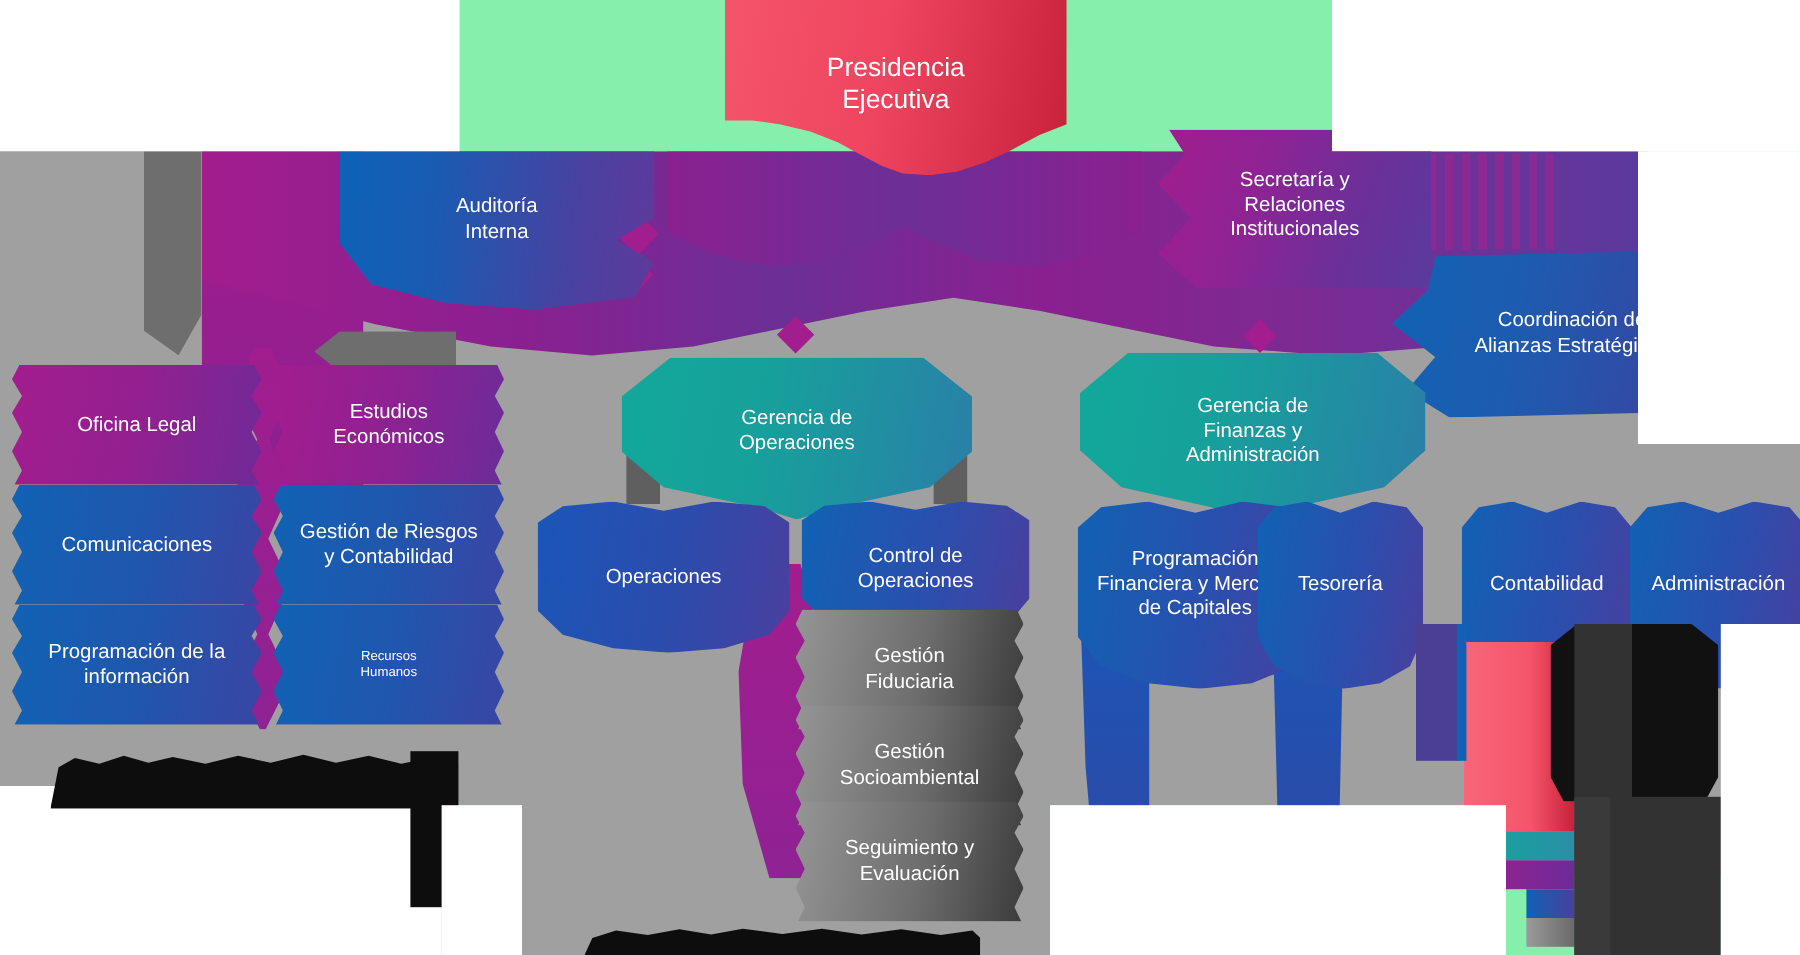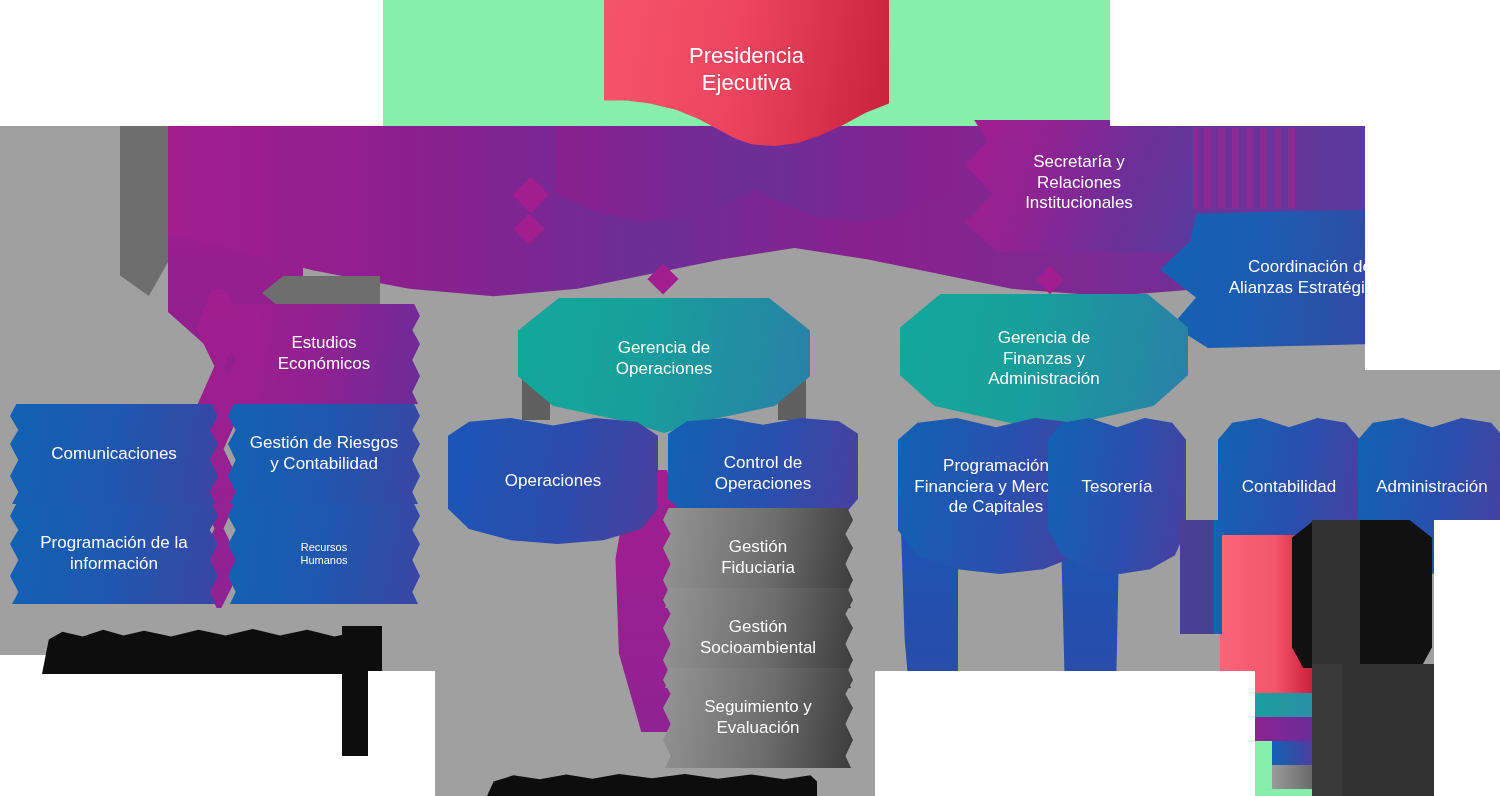--- a/index.html
+++ b/index.html
@@ -155,38 +155,49 @@
 
   <div class="conn" style="left:522px;top:368px;width:28px;height:52px;background:#5f5f5f;"></div>
   <div class="conn" style="left:778px;top:368px;width:28px;height:52px;background:#5f5f5f;"></div>
 
   <div class="node sc-bottom" style="left:604px;top:-6px;width:285px;height:152px;font-size:22px;
               background:linear-gradient(100deg,#f4556a 0%,#ef4560 45%,#c8213c 100%);">
     <span class="lbl">Presidencia
 Ejecutiva</span>
   </div>
 
-
-  <div class="node" style="left:965px;top:120px;width:228px;height:132px;font-size:17px;
+  <div class="node" style="left:283px;top:126px;width:262px;height:132px;font-size:17px;
+              background:linear-gradient(95deg,#0d62b8 0%,#1a5bb2 30%,#4a41a0 75%,#5e3a9c 100%);
+              clip-path:polygon(0% 0%,100% 0%,100% 42%,88% 56%,100% 70%,
+                                94% 92%,62% 100%,34% 96%,10% 84%,0% 58%);">
+    <span class="lbl" style="margin-top:-18px;">Auditoría
+Interna</span>
+  </div>
+
+  <div class="node" style="left:965px;top:108px;width:228px;height:132px;font-size:17px;
               background:linear-gradient(110deg,#a21d8e 0%,#8f2394 35%,#6b3099 70%,#5a3a9e 100%);
               clip-path:polygon(4% 0%,100% 0%,100% 100%,14% 100%,0% 78%,
                                 12% 56%,0% 34%,10% 16%);align-items:center;">
     <span class="lbl" style="margin-top:-6px;">Secretaría y
 Relaciones
 Institucionales</span>
   </div>
 
   <div class="node" style="left:1160px;top:208px;width:300px;height:140px;font-size:17px;
               background:linear-gradient(100deg,#1162b4 0%,#1d5cb0 35%,#3448a4 75%,#43419e 100%);
               clip-path:polygon(12% 4%,92% 0%,100% 16%,100% 78%,92% 96%,
                                 16% 100%,4% 84%,12% 64%,0% 44%,10% 24%);">
     <span class="lbl">Coordinación de
 Alianzas Estratégicas</span>
   </div>
 
+  <div class="node sc-wavy-lr" style="left:10px;top:304px;width:208px;height:100px;font-size:17px;
+              background:linear-gradient(100deg,#a21d8e 0%,#932090 50%,#6f2a97 100%);">
+    <span class="lbl">Oficina Legal</span>
+  </div>
 
   <div class="node sc-wavy-lr" style="left:228px;top:304px;width:192px;height:100px;font-size:17px;
               background:linear-gradient(100deg,#a21d8e 0%,#8f2192 50%,#6b2c99 100%);">
     <span class="lbl">Estudios
 Económicos</span>
   </div>
 
   <div class="node sc-wavy-lr" style="left:10px;top:404px;width:208px;height:100px;font-size:17px;
               background:linear-gradient(100deg,#1162b4 0%,#1f57ae 50%,#3a45a4 100%);">
     <span class="lbl">Comunicaciones</span>

